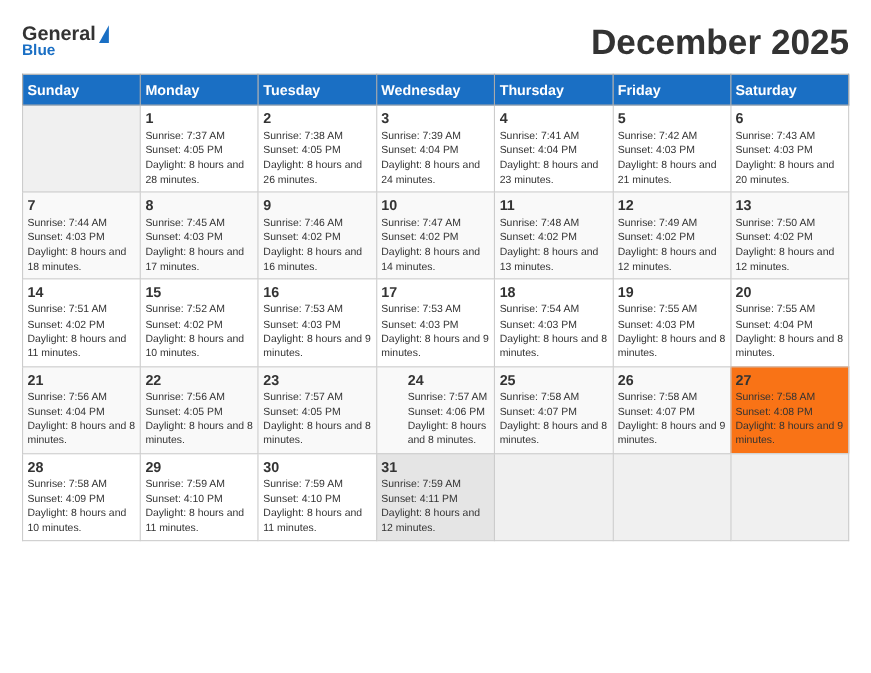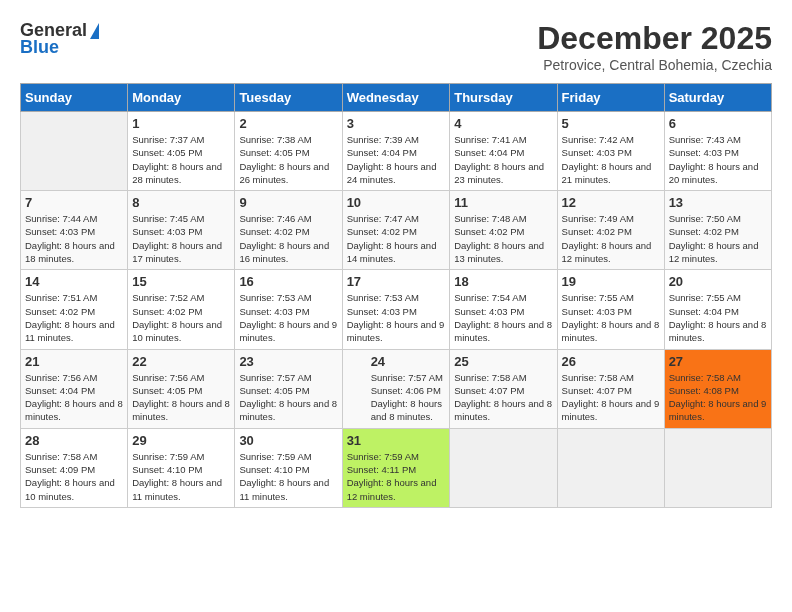--- a/index.html
+++ b/index.html
@@ -78,25 +78,24 @@
   </style>
 </head>
 <body>
 
 <div class="header">
   <div class="logo">
     <div class="logo-line">
       <span style="font-size:18px;font-weight:bold;color:#333;">General</span>
       <span style="display:inline-block;width:0;height:0;border-left:9px solid transparent;border-bottom:16px solid #1a6fc4;margin-left:3px;"></span>
     </div>
-    <span style="font-size:18px;font-weight:bold;color:#1a6fc4;margin-top:-4px;">Blue</span>
+    <span style="font-size:14px;font-weight:bold;color:#1a6fc4;margin-top:-4px;">Blue</span>
   </div>
   <div class="title-block">
     <div style="font-size:32px;font-weight:bold;color:#333;">December 2025</div>
-    <div style="font-size:14px;color:#555;">Petrovice, Central Bohemia, Czechia</div>
   </div>
 </div>
 
 <table>
   <thead>
     <tr id="header-row">
     <th>Sunday</th>
         <th>Monday</th>
         <th>Tuesday</th>
         <th>Wednesday</th>
@@ -229,21 +228,21 @@
           <div class="day-info">Sunrise: 7:58 AM<br>Sunset: 4:09 PM<br>Daylight: 8 hours and 10 minutes.</div>
         </td>
         <td style="background-color: rgb(255, 255, 255); margin-top: 26px;">
           <span class="day-num">29</span>
           <div class="day-info">Sunrise: 7:59 AM<br>Sunset: 4:10 PM<br>Daylight: 8 hours and 11 minutes.</div>
         </td>
         <td style="background-color: rgb(255, 255, 255);">
           <span class="day-num">30</span>
           <div class="day-info">Sunrise: 7:59 AM<br>Sunset: 4:10 PM<br>Daylight: 8 hours and 11 minutes.</div>
         </td>
-        <td style="background-color: #bef264;">
+        <td style="background-color: #e5e5e5;">
           <span class="day-num">31</span>
           <div class="day-info">Sunrise: 7:59 AM<br>Sunset: 4:11 PM<br>Daylight: 8 hours and 12 minutes.</div>
         </td>
         <td class="empty" style="background-color: rgb(240, 240, 240);"></td>
         <td class="empty" style="background-color: rgb(240, 240, 240);"></td>
         <td class="empty" style="background-color: rgb(240, 240, 240);"></td>
       </tr>
     </tbody>
 </table>
 

